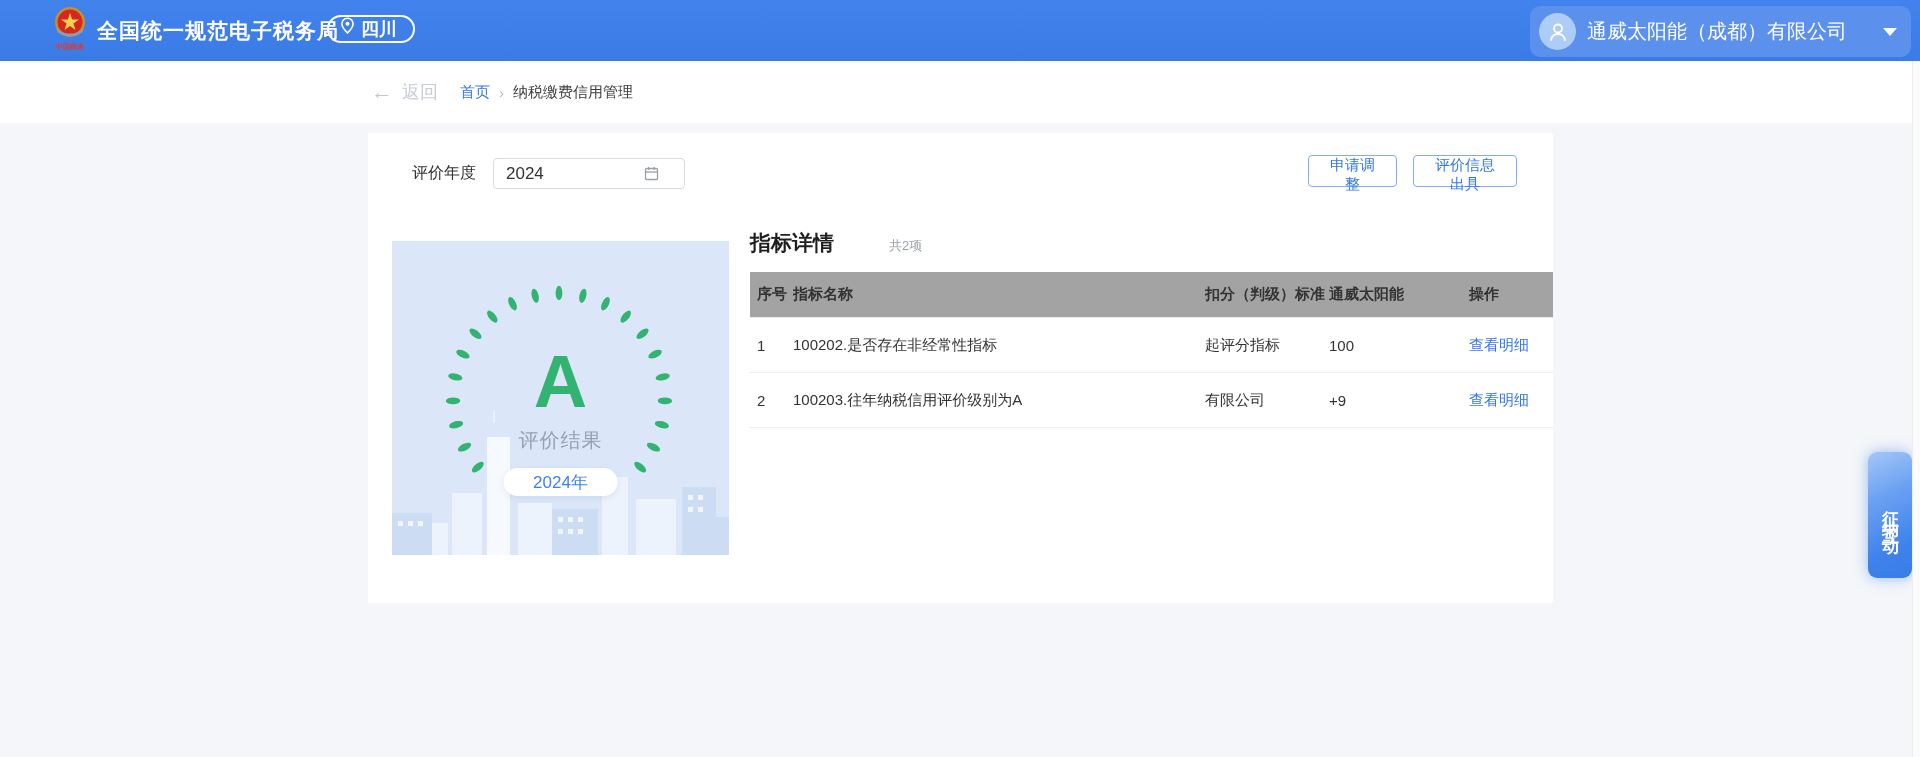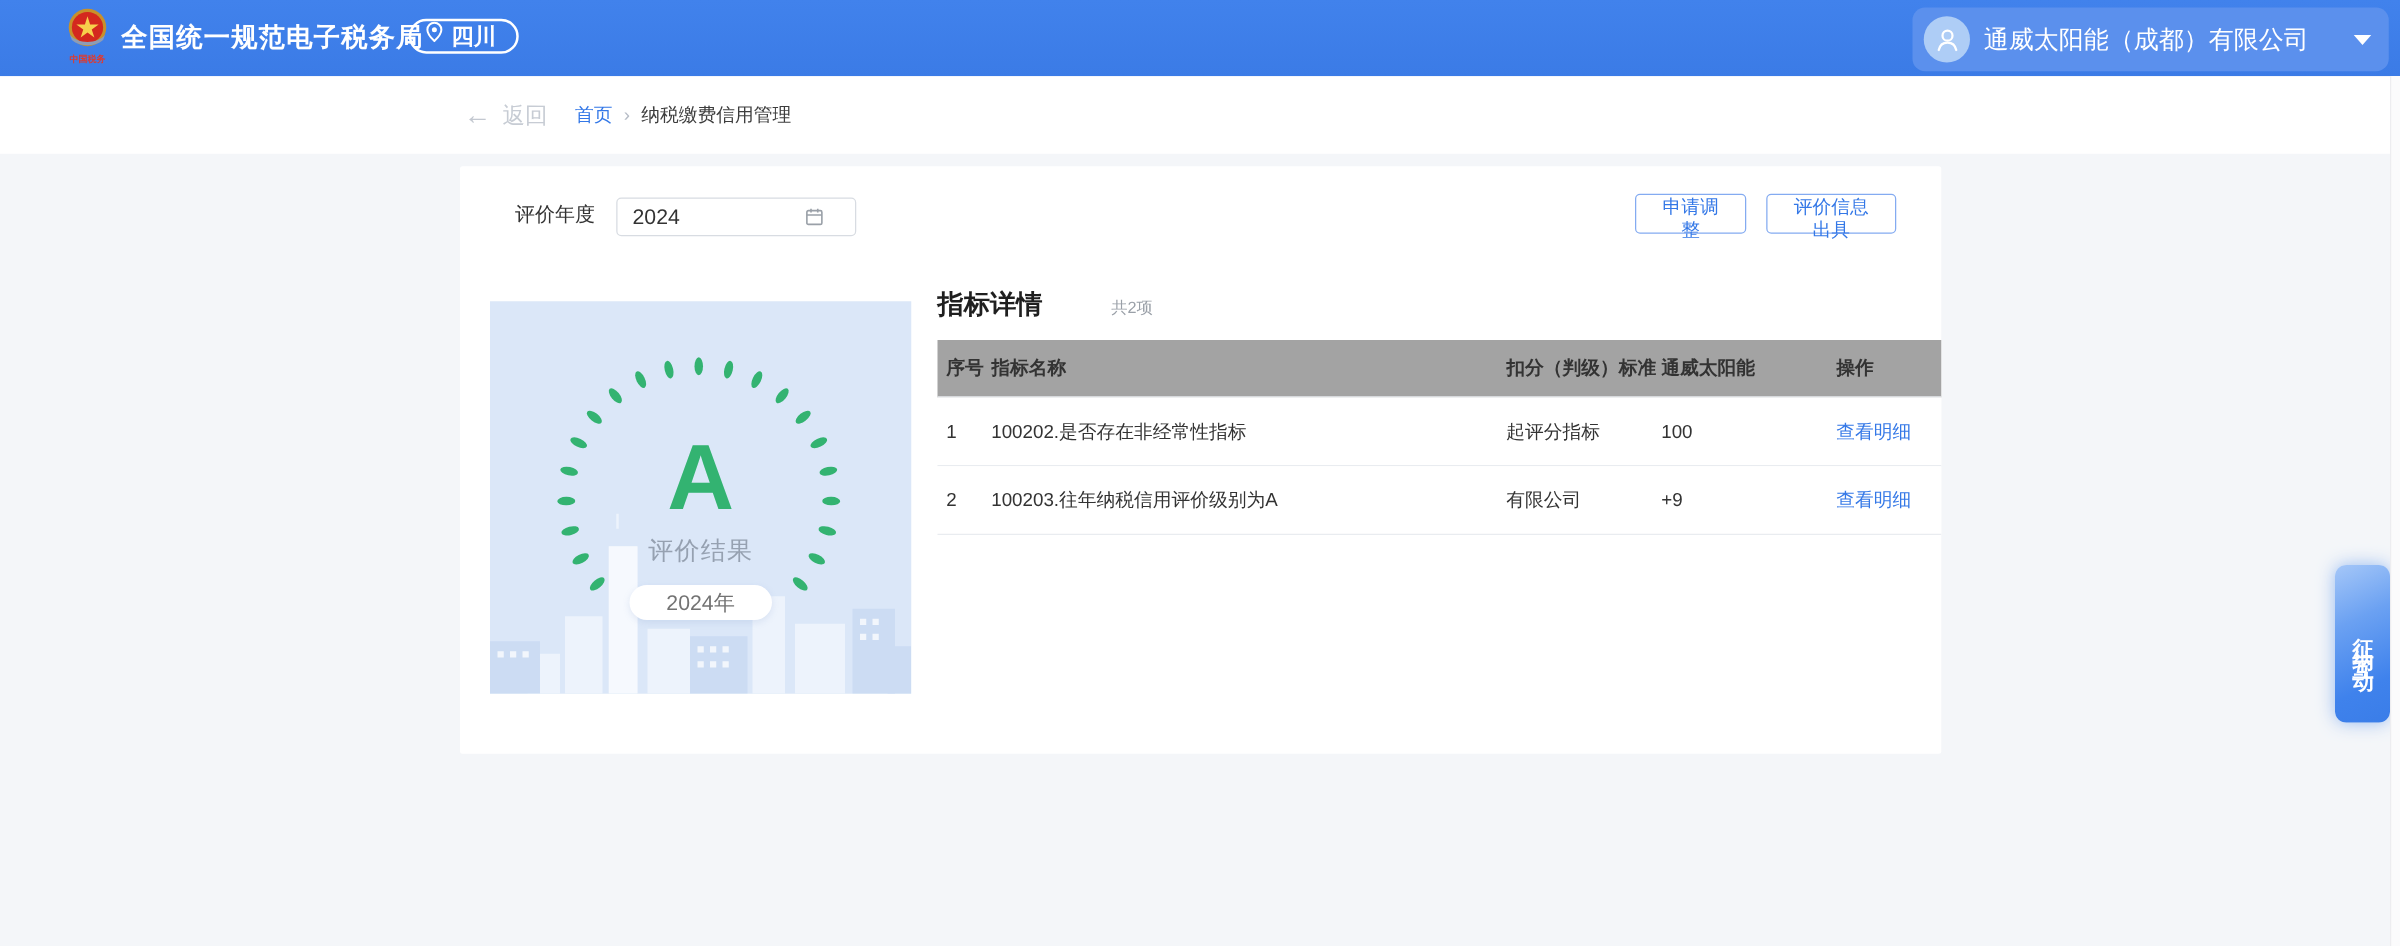--- a/index.html
+++ b/index.html
@@ -51,21 +51,21 @@
   .gauge-panel { position:absolute; left:24px; top:108px; width:337px; height:314px;
     background:#dbe7f8; overflow:hidden; }
   .skyline { position:absolute; left:0; bottom:0; width:337px; height:314px; }
   .gauge-arc { position:absolute; left:0; top:0; width:337px; height:314px; }
   .gauge-arc g { fill:#33b371; }
   .grade { position:absolute; left:0; top:104px; width:100%; text-align:center;
     font-size:74px; line-height:74px; font-weight:700; color:#33b371; }
   .result-label { position:absolute; left:0; top:186px; width:100%; text-align:center;
     font-size:20px; letter-spacing:1px; color:#96a1b1; }
   .year-pill { position:absolute; left:50%; top:227px; transform:translateX(-50%); height:28px;
-    padding:0 30px; line-height:30px; background:#fff; border-radius:16px; font-size:17px; color:#737373;
+    padding:0 30px; line-height:30px; background:#fff; border-radius:16px; font-size:17px; color:#3b82f6;
     white-space:nowrap; box-shadow:0 2px 6px rgba(120,150,200,.18); }
 
   
   .details { position:absolute; left:382px; top:96px; width:803px; }
   .details-head { display:flex; align-items:baseline; gap:7px; height:30px; }
   .details-title { font-size:21px; font-weight:700; color:#1f1f1f; }
   .details-count { font-size:13px; color:#9aa0a8;margin-left:48px; }
   .tbl { margin-top:13px; width:803px; }
   .tbl-row { display:grid; grid-template-columns:36px 412px 124px 140px 1fr; padding-left:7px; align-items:center; }
   .tbl-header { height:46px; background:#a3a3a3; border-bottom:1px solid #e9ecf0; }

